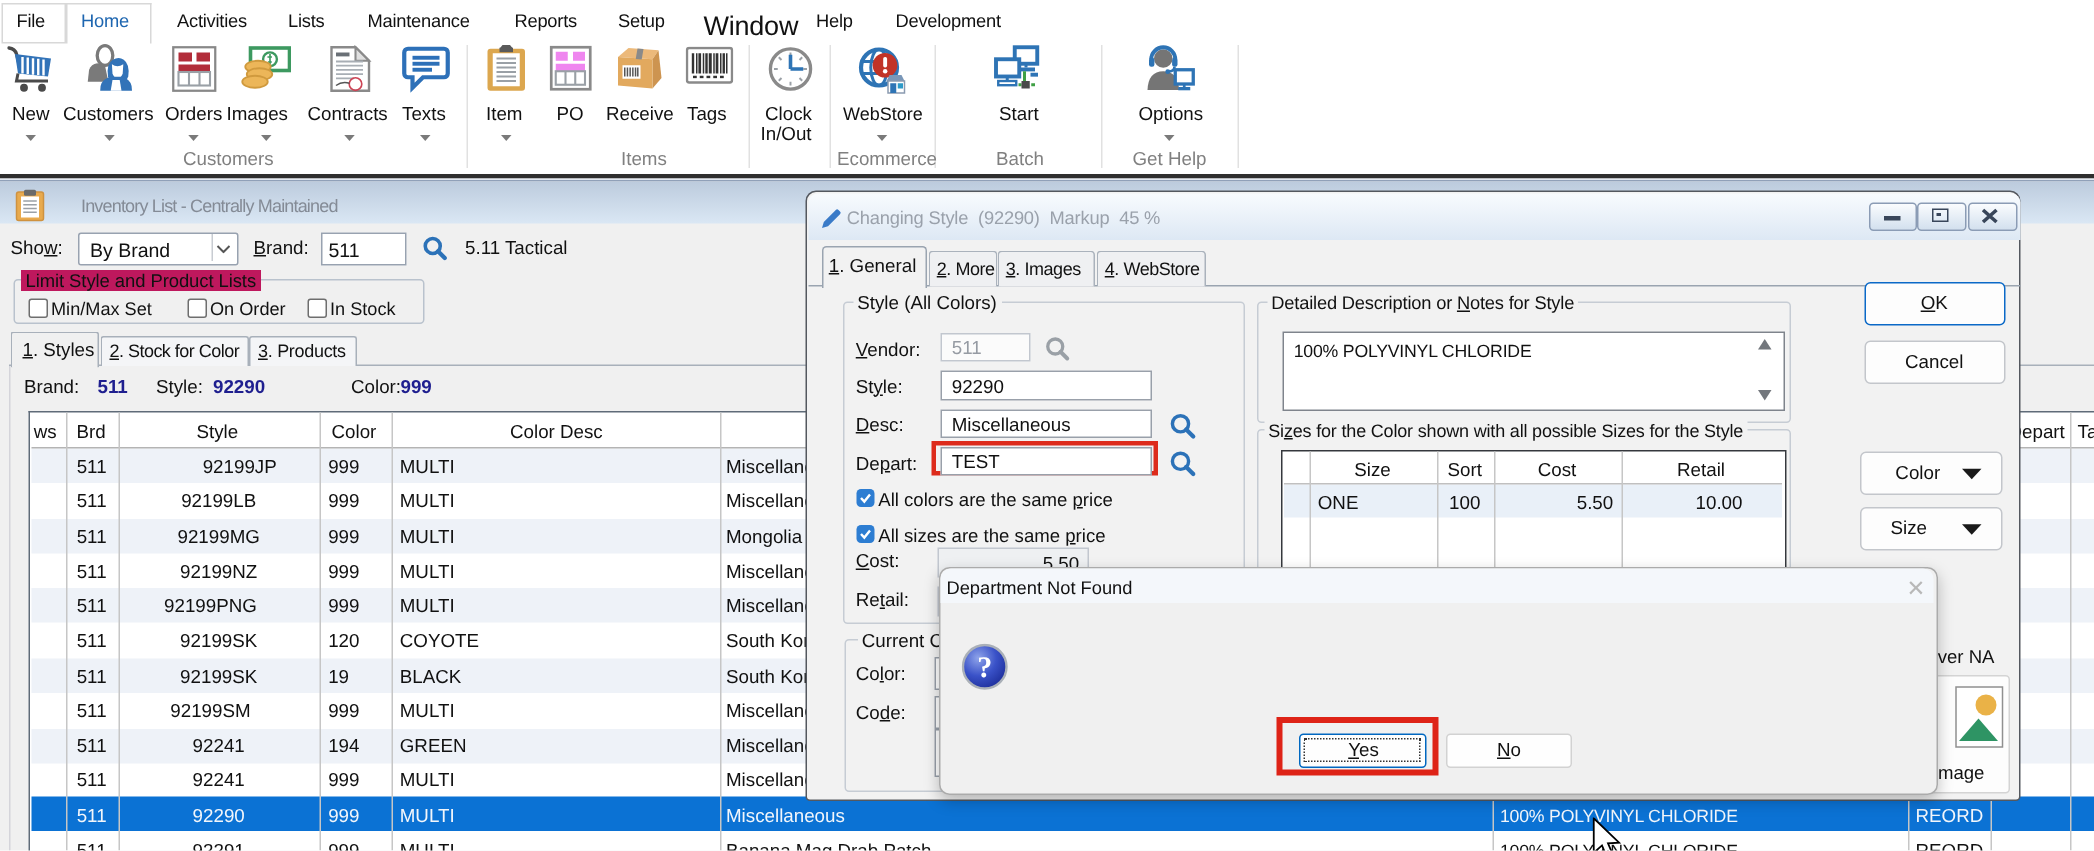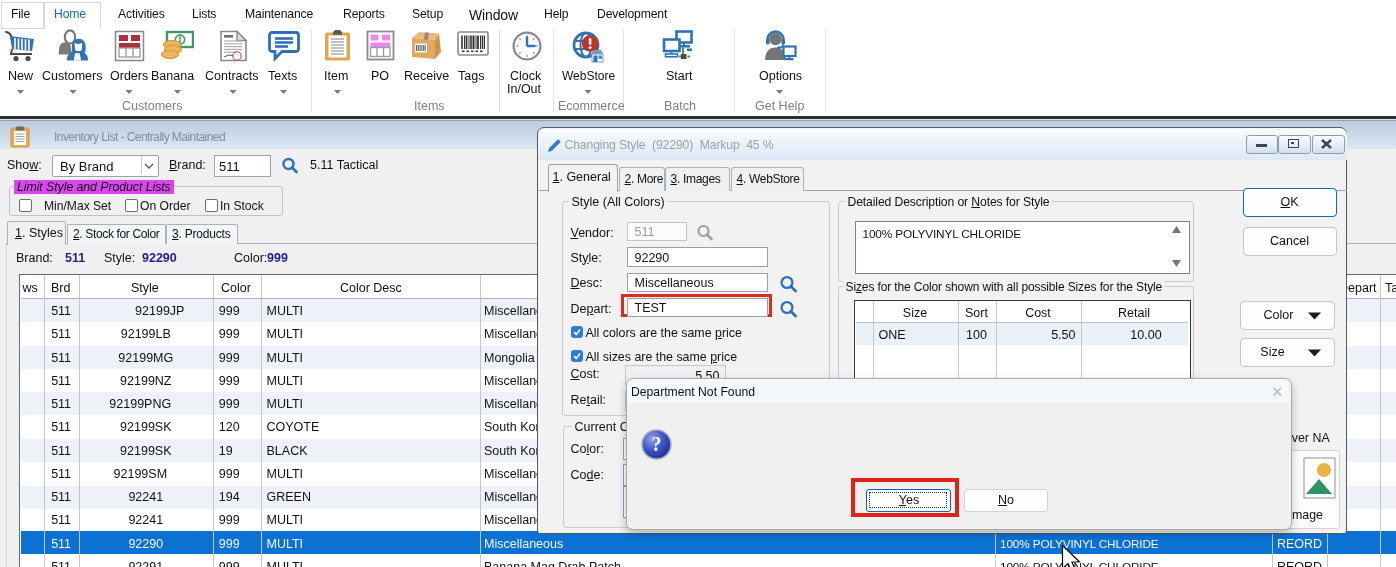--- a/index.html
+++ b/index.html
@@ -17,35 +17,35 @@
 
 <div class="ab" style="left:1px;top:2px;width:41px;height:25px;border:1px solid #d8d8d8;background:#fff;"></div>
 <div class="ab" style="left:44px;top:2px;width:55px;height:26px;border:1px solid #d8d8d8;border-bottom:none;background:#fff;"></div>
 <div class="t" style="left:11px;top:7px;font-size:12.2px;letter-spacing:-0.15px;">File</div>
 <div class="t" style="left:54px;top:7px;font-size:12.2px;letter-spacing:-0.15px;color:#1e66b0;">Home</div>
 <div class="t" style="left:118px;top:7px;font-size:12.2px;letter-spacing:-0.15px;">Activities</div>
 <div class="t" style="left:192px;top:7px;font-size:12.2px;letter-spacing:-0.15px;">Lists</div>
 <div class="t" style="left:245px;top:7px;font-size:12.2px;letter-spacing:-0.15px;">Maintenance</div>
 <div class="t" style="left:343px;top:7px;font-size:12.2px;letter-spacing:-0.15px;">Reports</div>
 <div class="t" style="left:412px;top:7px;font-size:12.2px;letter-spacing:-0.15px;">Setup</div>
-<div class="t" style="left:469px;top:7px;font-size:14px;letter-spacing:-0.15px;">Window</div>
+<div class="t" style="left:469px;top:7px;font-size:18px;letter-spacing:-0.15px;">Window</div>
 <div class="t" style="left:544px;top:7px;font-size:12.2px;letter-spacing:-0.15px;">Help</div>
 <div class="t" style="left:597px;top:7px;font-size:12.2px;letter-spacing:-0.15px;">Development</div>
 
 <div class="vline" style="left:311px;top:30px;height:82px;background:#e1e1e1;"></div>
 <div class="vline" style="left:499px;top:30px;height:82px;background:#e1e1e1;"></div>
 <div class="vline" style="left:553px;top:30px;height:82px;background:#e1e1e1;"></div>
 <div class="vline" style="left:623px;top:30px;height:82px;background:#e1e1e1;"></div>
 <div class="vline" style="left:734px;top:30px;height:82px;background:#e1e1e1;"></div>
 <div class="vline" style="left:825px;top:30px;height:82px;background:#e1e1e1;"></div>
 
 <div class="t" style="left:8px;top:69px;">New</div>
 <div class="t" style="left:42px;top:69px;">Customers</div>
 <div class="t" style="left:110px;top:69px;">Orders</div>
-<div class="t" style="left:151px;top:69px;">Banana</div>
+<div class="t" style="left:151px;top:69px;">Images</div>
 <div class="t" style="left:205px;top:69px;">Contracts</div>
 <div class="t" style="left:268px;top:69px;">Texts</div>
 <div class="t" style="left:324px;top:69px;">Item</div>
 <div class="t" style="left:371px;top:69px;">PO</div>
 <div class="t" style="left:404px;top:69px;">Receive</div>
 <div class="t" style="left:458px;top:69px;">Tags</div>
 <div class="t" style="left:510px;top:69px;">Clock</div>
 <div class="t" style="left:507px;top:82px;">In/Out</div>
 <div class="t" style="left:562px;top:69px;font-size:12px;">WebStore</div>
 <div class="t" style="left:666px;top:69px;">Start</div>
@@ -276,23 +276,23 @@
 <div class="t" style="left:169px;top:158px;"><u>B</u>rand:</div>
 <div class="ab" style="left:214px;top:155px;width:55px;height:20px;border:1px solid #98a2b0;background:#fff;"></div>
 <div class="t" style="left:219px;top:159px;font-size:13px;">511</div>
 <svg class="ab" style="left:281px;top:157px;" width="18" height="18">
     <circle cx="7.5" cy="7" r="5" fill="none" stroke="#2c72b8" stroke-width="2.4"></circle>
     <line x1="11" y1="10.5" x2="15.5" y2="15" stroke="#2c72b8" stroke-width="2.8" stroke-linecap="round"></line>
   </svg>
 <div class="t" style="left:310px;top:158px;">5.11 Tactical</div>
 
 <div class="ab" style="left:9px;top:186px;width:272px;height:28px;border:1px solid #b9c2cd;border-radius:3px;"></div>
-<div class="t" style="left:14px;top:180px;background:#d946ef;padding:0 3px;font-size:12.3px;letter-spacing:-0.05px;font-style:italic;">Limit Style and Product Lists</div>
+<div class="t" style="left:14px;top:180px;background:#be185d;padding:0 3px;font-size:12.3px;letter-spacing:-0.05px;">Limit Style and Product Lists</div>
 <div class="ab" style="left:19px;top:199px;width:11px;height:11px;border:1px solid #6e6e6e;border-radius:2px;background:#fff;"></div>
-<div class="t" style="left:44px;top:199px;font-size:12.1px;">Min/Max Set</div>
+<div class="t" style="left:34px;top:199px;font-size:12.1px;">Min/Max Set</div>
 <div class="ab" style="left:125px;top:199px;width:11px;height:11px;border:1px solid #6e6e6e;border-radius:2px;background:#fff;"></div>
 <div class="t" style="left:140px;top:199px;font-size:12.1px;">On Order</div>
 <div class="ab" style="left:205px;top:199px;width:11px;height:11px;border:1px solid #6e6e6e;border-radius:2px;background:#fff;"></div>
 <div class="t" style="left:220px;top:199px;font-size:12.1px;">In Stock</div>
 
 <div class="ab" style="left:6px;top:243px;width:1390px;height:1px;background:#a8b0ba;"></div>
 <div class="ab" style="left:66.5px;top:224px;width:97px;height:19px;border:1px solid #a8b0ba;border-bottom:none;border-radius:2px 2px 0 0;background:#f4f5f7;"></div>
 <div class="ab" style="left:165.5px;top:224px;width:70px;height:19px;border:1px solid #a8b0ba;border-bottom:none;border-radius:2px 2px 0 0;background:#f4f5f7;"></div>
 <div class="ab" style="left:7px;top:221px;width:57px;height:23px;border:1px solid #a8b0ba;border-bottom:none;border-radius:2px 2px 0 0;background:#f0f0f0;"></div>
 <div class="t" style="left:15px;top:226px;"><u>1</u>. Styles</div>

